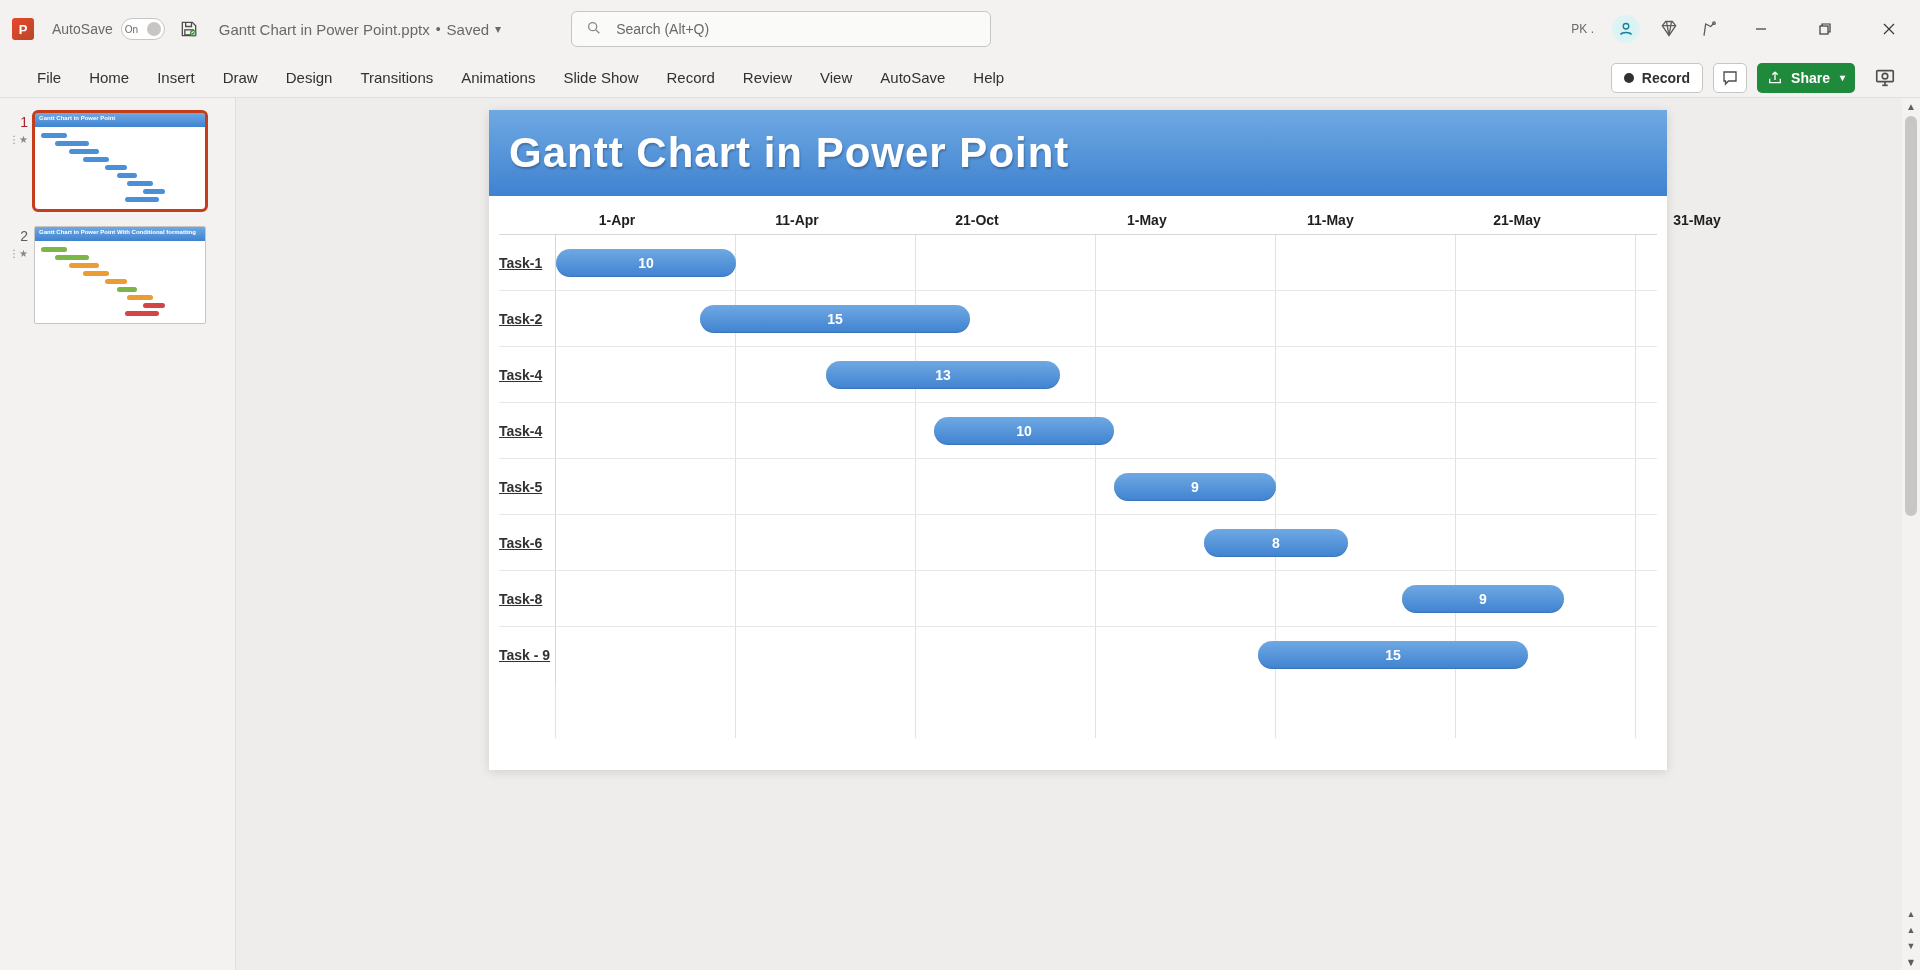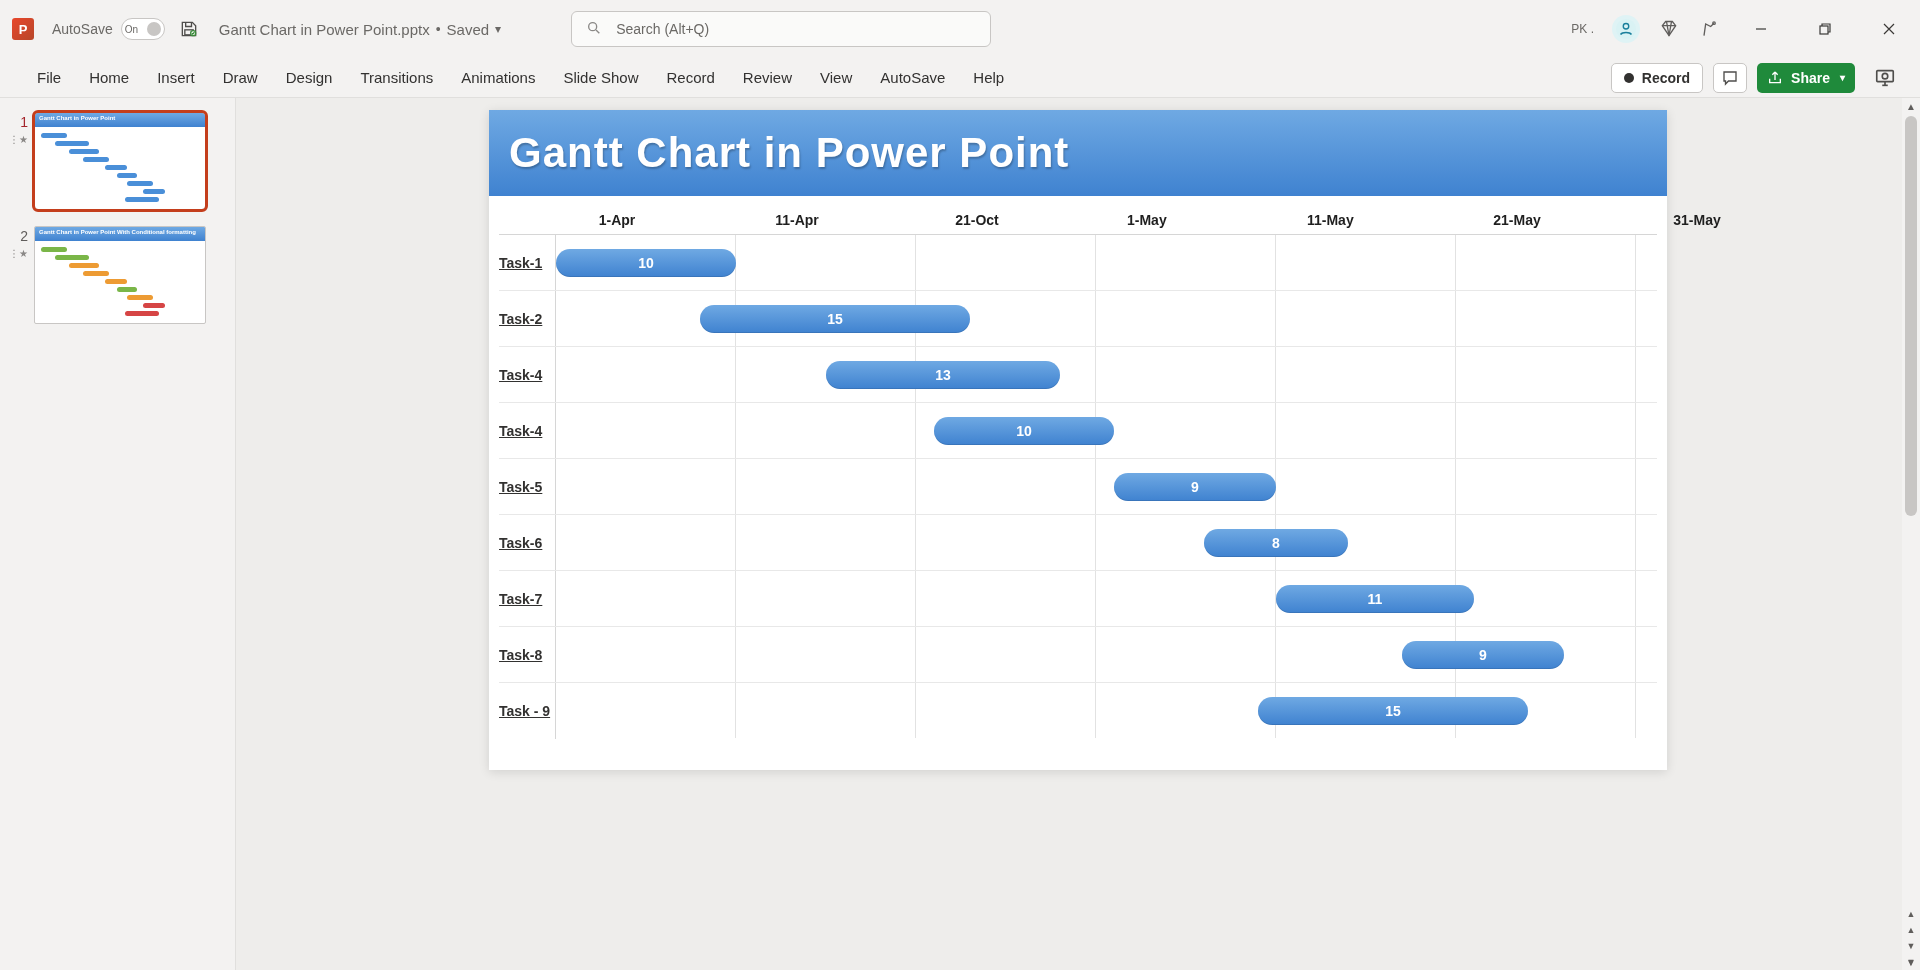--- a/index.html
+++ b/index.html
@@ -482,26 +482,20 @@
                 <div class="bar" style="left: 558px; width: 162px;">9</div>
               </div>
             </div>
             <div class="task-row">
               <div class="task-label">Task-6</div>
               <div class="row-area">
                 <div class="bar" style="left: 648px; width: 144px;">8</div>
               </div>
             </div>
             <div class="task-row">
-              <div class="task-label">Task-7</div>
-              <div class="row-area">
-                <div class="bar" style="left: 720px; width: 198px;">11</div>
-              </div>
-            </div>
-            <div class="task-row">
               <div class="task-label">Task-8</div>
               <div class="row-area">
                 <div class="bar" style="left: 846px; width: 162px;">9</div>
               </div>
             </div>
             <div class="task-row">
               <div class="task-label">Task - 9</div>
               <div class="row-area">
                 <div class="bar" style="left: 702px; width: 270px;">15</div>
               </div>

